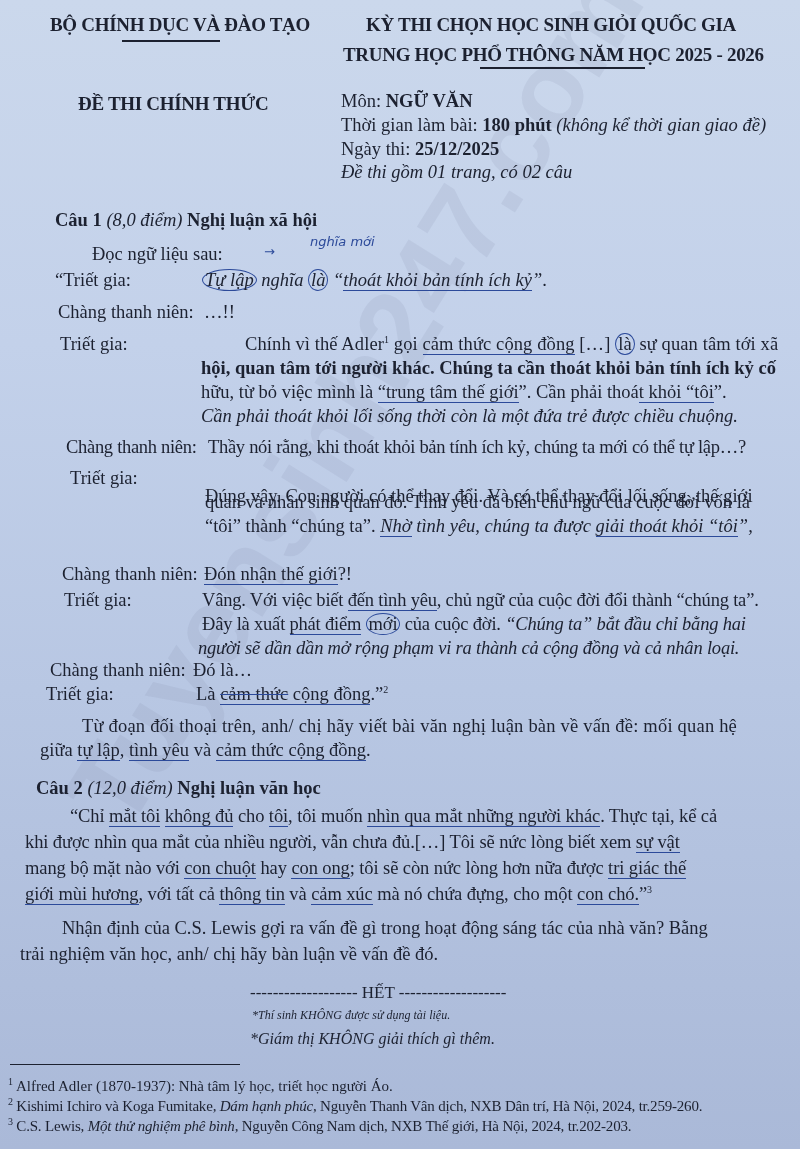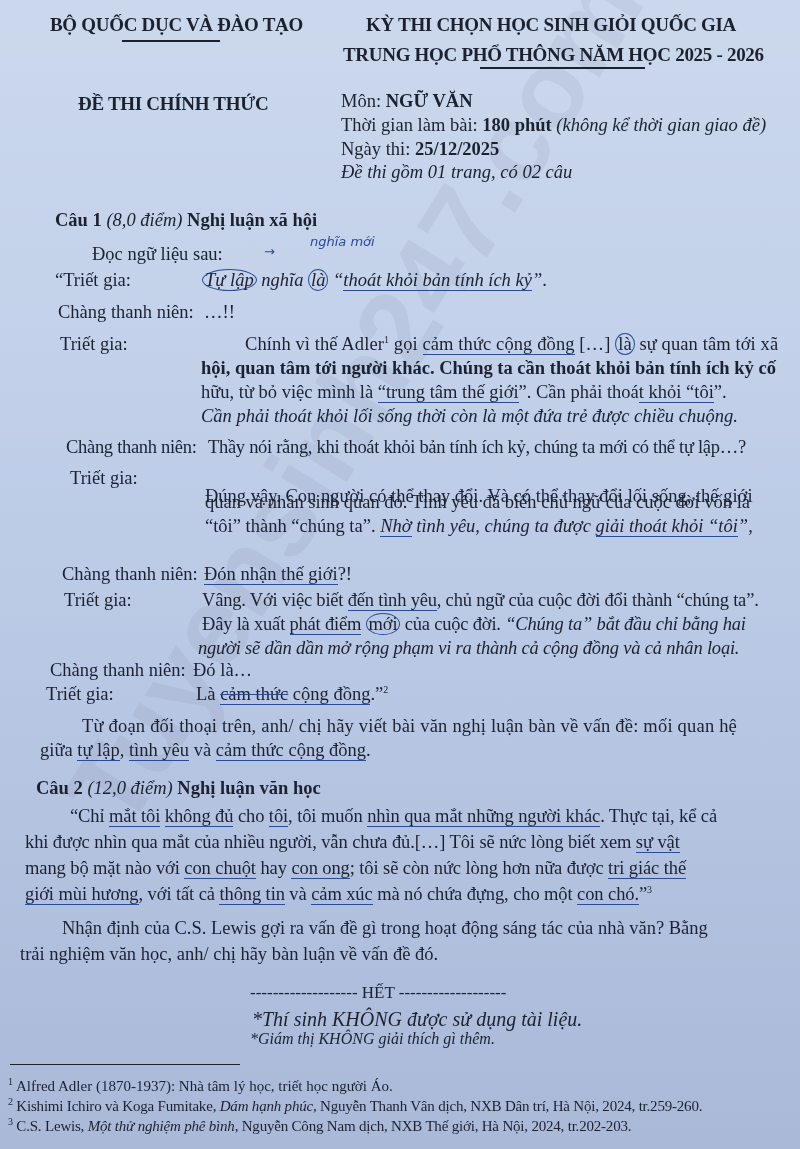--- a/index.html
+++ b/index.html
@@ -29,21 +29,21 @@
   sup { font-size: 10px; }
 </style>
 </head>
 <body>
 
 <div class="page">
 
   <div class="watermark">Tuyensinh247.com</div>
 
   <div class="abs hdr" style="left:50px; top:14px;">
-    <span>BỘ QUỐC DỤC VÀ ĐÀO TẠO</span>
+    <span>BỘ CHÍNH DỤC VÀ ĐÀO TẠO</span>
   </div>
   <div class="rule" style="left:122px; top:40px; width:98px; height:1.5px;"></div>
 
   <div class="abs hdr" style="left:366px; top:14px;">KỲ THI CHỌN HỌC SINH GIỎI QUỐC GIA</div>
   <div class="abs hdr" style="left:343px; top:44px;">TRUNG HỌC PHỔ THÔNG NĂM HỌC 2025 - 2026</div>
   <div class="rule" style="left:480px; top:67px; width:165px; height:1.5px;"></div>
 
   <div class="abs hdr" style="left:78px; top:93px;">ĐỀ THI CHÍNH THỨC</div>
 
   <div class="abs body" style="left:341px; top:91px;">
@@ -132,21 +132,21 @@
     mang bộ mặt nào với <span class="ink-u">con chuột</span> hay <span class="ink-u">con ong</span>; tôi sẽ còn nức lòng hơn nữa được <span class="ink-u">tri giác thế</span>
   </div>
   <div class="abs body" style="left:25px; top:884px; letter-spacing:-0.1px;">
     <span class="ink-u">giới mùi hương</span>, với tất cả <span class="ink-u">thông tin</span> và <span class="ink-u">cảm xúc</span> mà nó chứa đựng, cho một <span class="ink-u">con chó.</span>”<sup>3</sup>
   </div>
 
   <div class="abs body" style="left:62px; top:918px;">Nhận định của C.S. Lewis gợi ra vấn đề gì trong hoạt động sáng tác của nhà văn? Bằng</div>
   <div class="abs body" style="left:20px; top:944px;">trải nghiệm văn học, anh/ chị hãy bàn luận về vấn đề đó.</div>
 
   <div class="abs" style="left:250px; top:983px; font-size:17px;">------------------- HẾT -------------------</div>
-  <div class="abs i" style="left:252px; top:1008px; font-size:20px;">*Thí sinh KHÔNG được sử dụng tài liệu.</div>
+  <div class="abs i" style="left:252px; top:1008px; font-size:12px;">*Thí sinh KHÔNG được sử dụng tài liệu.</div>
   <div class="abs i" style="left:250px; top:1030px; font-size:16px;">*Giám thị KHÔNG giải thích gì thêm.</div>
 
   <div class="rule" style="left:10px; top:1064px; width:230px;"></div>
   <div class="abs foot" style="left:8px; top:1076px;">
     <sup>1</sup><span> Alfred Adler (1870-1937): Nhà tâm lý học, triết học người Áo.</span>
   </div>
   <div class="abs foot" style="left:8px; top:1096px; letter-spacing:-0.2px;">
     <sup>2</sup><span> Kishimi Ichiro và Koga Fumitake, </span><span class="i">Dám hạnh phúc</span><span>, Nguyễn Thanh Vân dịch, NXB Dân trí, Hà Nội, 2024, tr.259-260.</span>
   </div>
   <div class="abs foot" style="left:8px; top:1116px; letter-spacing:-0.2px;">

